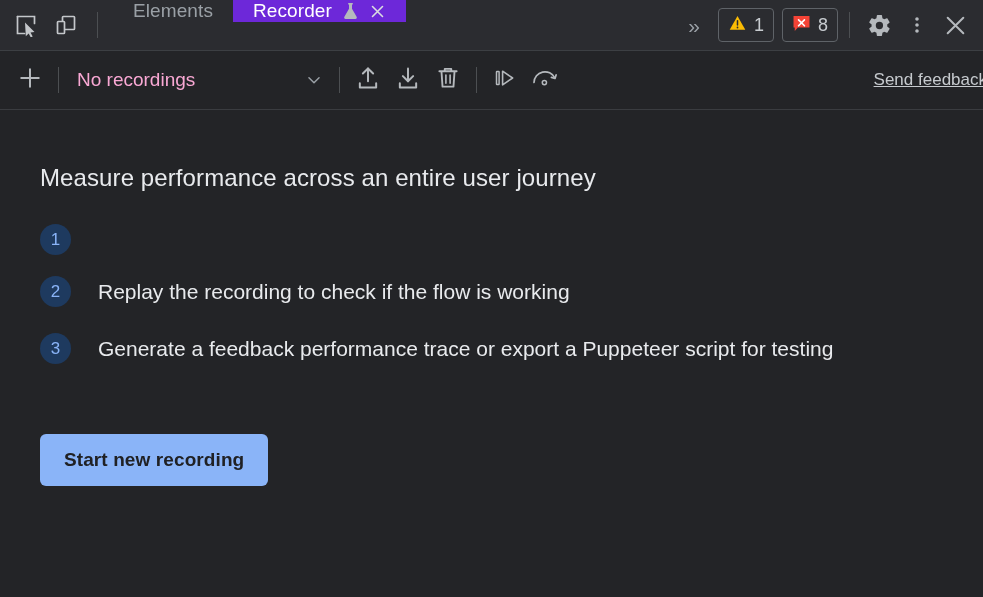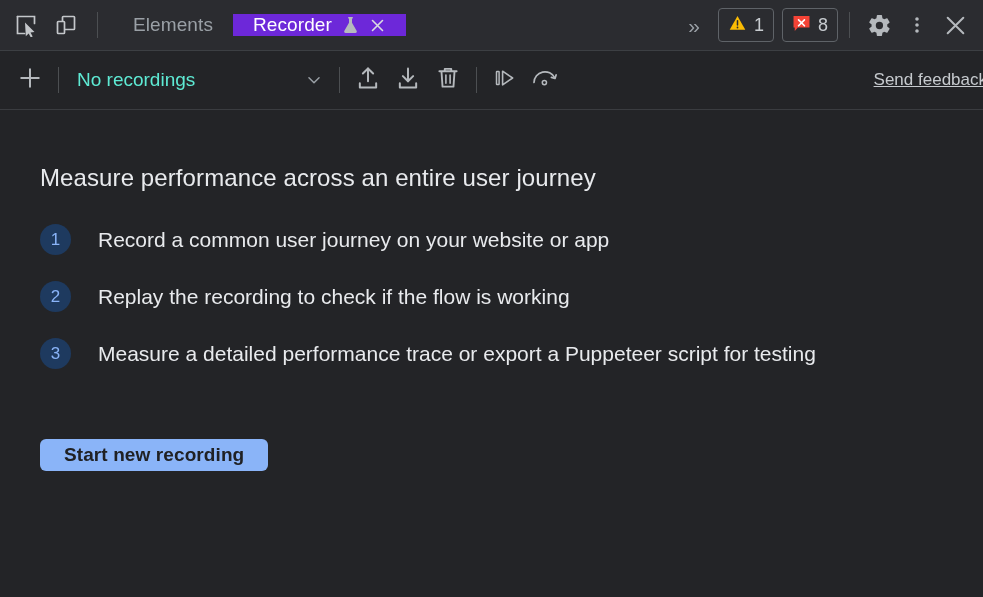--- a/index.html
+++ b/index.html
@@ -56,21 +56,21 @@
   .vdivider {
     width: 1px;
     align-self: center;
     height: 26px;
     background: #4c4f52;
     margin: 0 9px;
   }
 
   .tabs {
     display: flex;
-    align-items: center;
+    align-items: flex-start;
     margin-left: 6px;
   }
 
   .tab {
     display: flex;
     align-items: center;
     padding: 0 20px;
     color: #9aa0a6;
     font-size: 19px;
     letter-spacing: 0.1px;
@@ -151,21 +151,21 @@
   .rec-select {
     display: flex;
     align-items: center;
     min-width: 248px;
     height: 40px;
     padding: 0 6px 0 10px;
     cursor: pointer;
     border-radius: 4px;
   }
   .rec-select .label {
-    color: #5eead4;
+    color: #f9a8d4;
     font-size: 19px;
     white-space: nowrap;
   }
   .rec-select .caret {
     margin-left: auto;
     display: flex;
     align-items: center;
   }
 
   .tdiv {
@@ -239,21 +239,21 @@
   .start-btn {
     margin-top: 48px;
     background: #8ab4f8;
     color: #202124;
     border: none;
     border-radius: 6px;
     font-family: "Liberation Sans", sans-serif;
     font-size: 19px;
     font-weight: bold;
     padding: 0 24px;
-    height: 32px;
+    height: 52px;
     cursor: pointer;
     letter-spacing: 0.1px;
   }
 </style>
 </head>
 <body>
 
 <div class="devtools">
 
   <div class="tabbar">
@@ -430,28 +430,27 @@
     <div class="feedback">Send feedback</div>
   </div>
 
   <div class="main">
 
     <h1 class="headline">Measure performance across an entire user journey</h1>
 
     <ul class="steps">
       <li class="step">
         <div class="step-num">1</div>
-        <div class="step-text">Record a common user journey on your website or app</div>
       </li>
       <li class="step">
         <div class="step-num">2</div>
         <div class="step-text">Replay the recording to check if the flow is working</div>
       </li>
       <li class="step">
         <div class="step-num">3</div>
-        <div class="step-text">Measure a detailed performance trace or export a Puppeteer script for testing</div>
+        <div class="step-text">Generate a feedback performance trace or export a Puppeteer script for testing</div>
       </li>
     </ul>
 
     <button class="start-btn">Start new recording</button>
   </div>
 
 </div>
 
 </body></html>

